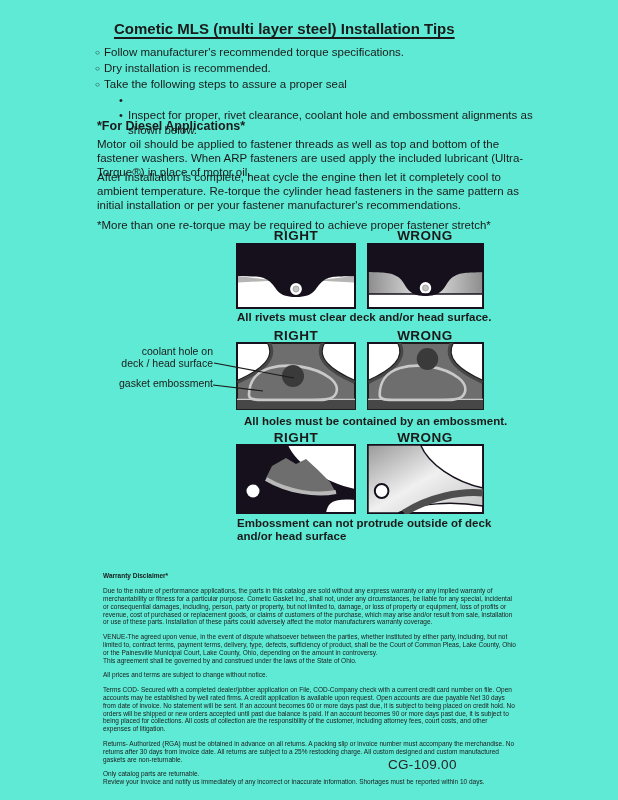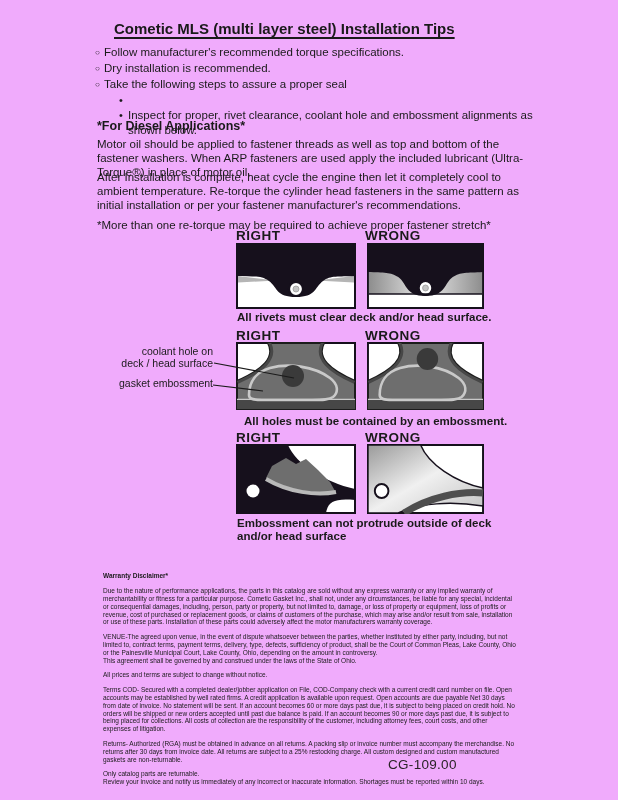--- a/index.html
+++ b/index.html
@@ -1,31 +1,31 @@
 <!DOCTYPE html>
 <html><head>
 <meta charset="utf-8">
 <style>
   html,body{margin:0;padding:0;background:#ffffff;}
-  .page{position:relative;width:618px;height:800px;background:#f0abfc;
+  .page{position:relative;width:618px;height:800px;background:#5eead4;
         font-family:"Liberation Sans",sans-serif;color:#1a1a1a;overflow:hidden;}
   .abs{position:absolute;}
   .title{left:114px;top:20px;font-size:15px;font-weight:bold;
          text-decoration:underline;text-decoration-thickness:1.5px;text-underline-offset:3px;}
   .bullets{left:95px;top:45px;width:440px;font-size:11.5px;line-height:15px;}
   .bline{display:flex;align-items:baseline;}
   .ob{width:9px;font-size:8px;flex:0 0 9px;position:relative;top:-1px;}
   .sub{padding-left:24px;}
   .db{width:9px;font-size:11px;flex:0 0 9px;}
   .dieselh{left:97px;top:119px;font-size:12.5px;font-weight:bold;}
   .bodyp{font-size:11.5px;line-height:14px;width:436px;left:97px;}
   .p1{top:137px;}
   .p2{top:170px;}
   .p3{top:218px;}
-  .hdr{width:120px;text-align:left;font-size:13.5px;font-weight:bold;letter-spacing:.5px;}
+  .hdr{width:120px;text-align:center;font-size:13.5px;font-weight:bold;letter-spacing:.5px;}
   .cap{font-size:11.5px;font-weight:bold;line-height:13px;}
   .lbl{font-size:10.5px;line-height:11.5px;text-align:right;width:104px;left:109px;white-space:pre-line;}
   .fine{left:103px;top:572px;width:414px;font-size:6.5px;line-height:7.8px;}
   .fine p{margin:0 0 7px 0;white-space:pre-line;}
   .fine .fh{font-weight:bold;margin-bottom:7.5px;}
   .footer{left:388px;top:757px;font-size:13.5px;letter-spacing:.3px;color:#2a2326;}
   svg{display:block;}
 </style>
 </head>
 <body>

